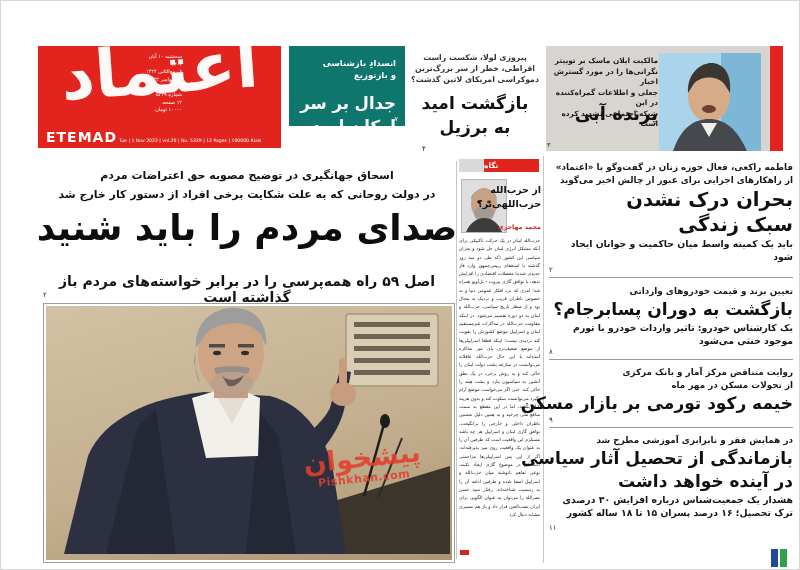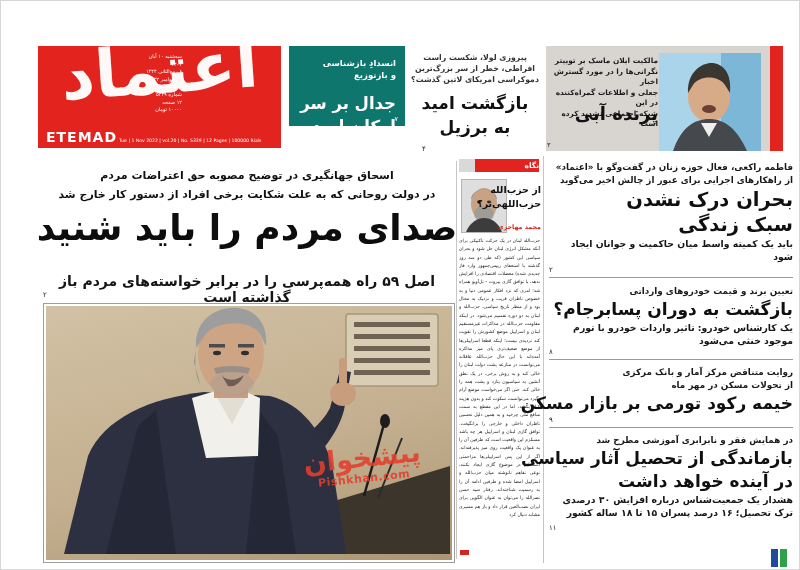--- a/index.html
+++ b/index.html
@@ -39,21 +39,21 @@
   .photo-frame{left:42px;top:302px;width:406px;height:254px;border:1px solid #9e9e9e;background:#fff;padding:2px;}
   .photo-inner{width:100%;height:100%;position:relative;background:linear-gradient(165deg,#d2c1a4 0%,#c4b090 55%,#ac9572 100%);overflow:hidden;}
   .watermark{left:258px;top:138px;color:rgba(226,62,44,.88);text-align:center;transform:rotate(-6deg);z-index:5;}
   .watermark .fa{font-size:27px;font-weight:900;line-height:28px;}
   .watermark .en{font-size:11px;font-weight:bold;letter-spacing:.5px;direction:ltr;}
   
   .vline{width:1px;background:#c6c6c6;}
   
   .op-label{left:458px;top:158px;width:80px;height:13px;display:flex;}
   .op-label .gray{flex:1;background:#d9d9d9;}
-  .op-label .red{width:64px;background:#e3231e;color:#fff;font-size:7.5px;font-weight:bold;text-align:right;line-height:13px;}
+  .op-label .red{width:55px;background:#e3231e;color:#fff;font-size:7.5px;font-weight:bold;text-align:left;line-height:13px;}
   .op-photo{left:460px;top:178px;width:44px;height:52px;border:1px solid #b5b5b5;overflow:hidden;background:#dcdcdc;}
   .op-title{left:500px;top:182px;width:40px;text-align:center;font-size:9.5px;font-weight:900;line-height:14px;color:#111;white-space:nowrap;}
   .op-byline{left:500px;top:222px;width:40px;text-align:right;font-size:6.3px;font-weight:bold;color:#d2261f;white-space:nowrap;}
   .op-body{left:458px;top:236px;width:81px;height:316px;font-size:4.6px;line-height:8.3px;text-align:justify;color:#222;overflow:hidden;}
   .op-marker{left:459px;top:549px;width:9px;height:5px;background:#d2261f;}
   
   .rcol{left:548px;top:157px;width:244px;}
   .story{position:relative;direction:rtl;text-align:right;color:#101010;}
   .story .kick{font-size:8.8px;font-weight:bold;line-height:13px;color:#1a1a1a;}
   .story .title1{font-size:19.5px;font-weight:900;line-height:25px;}

